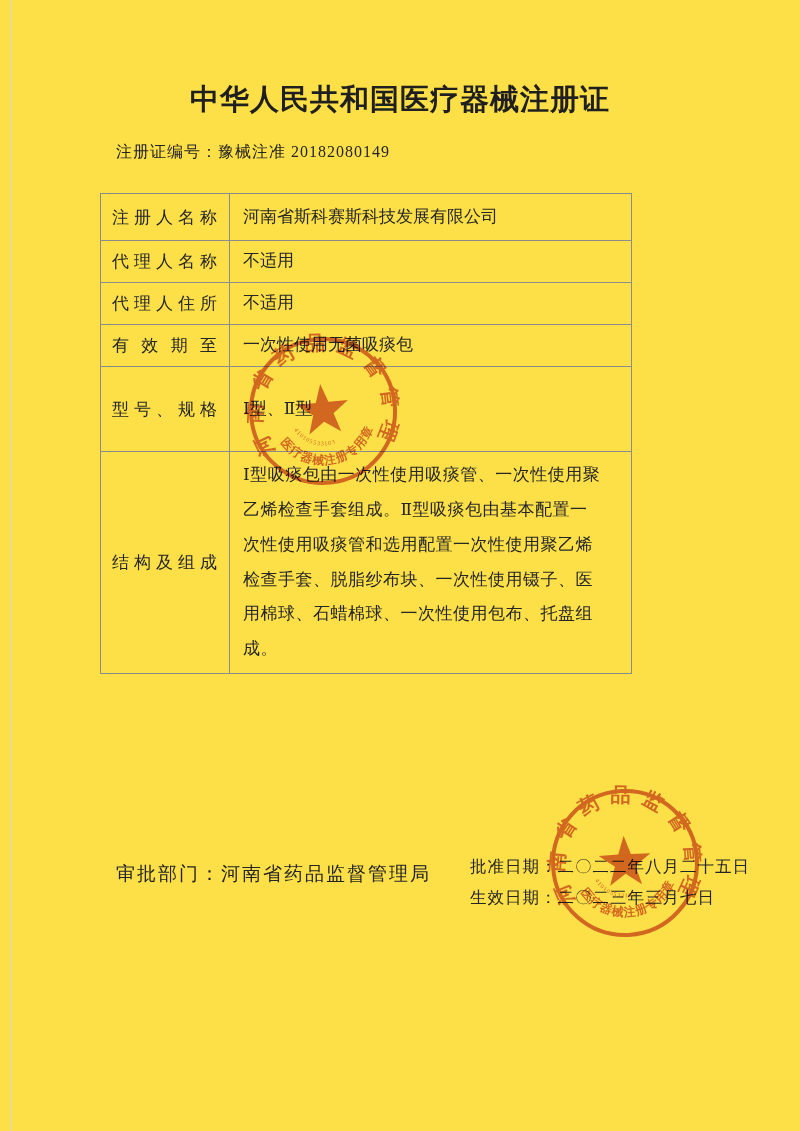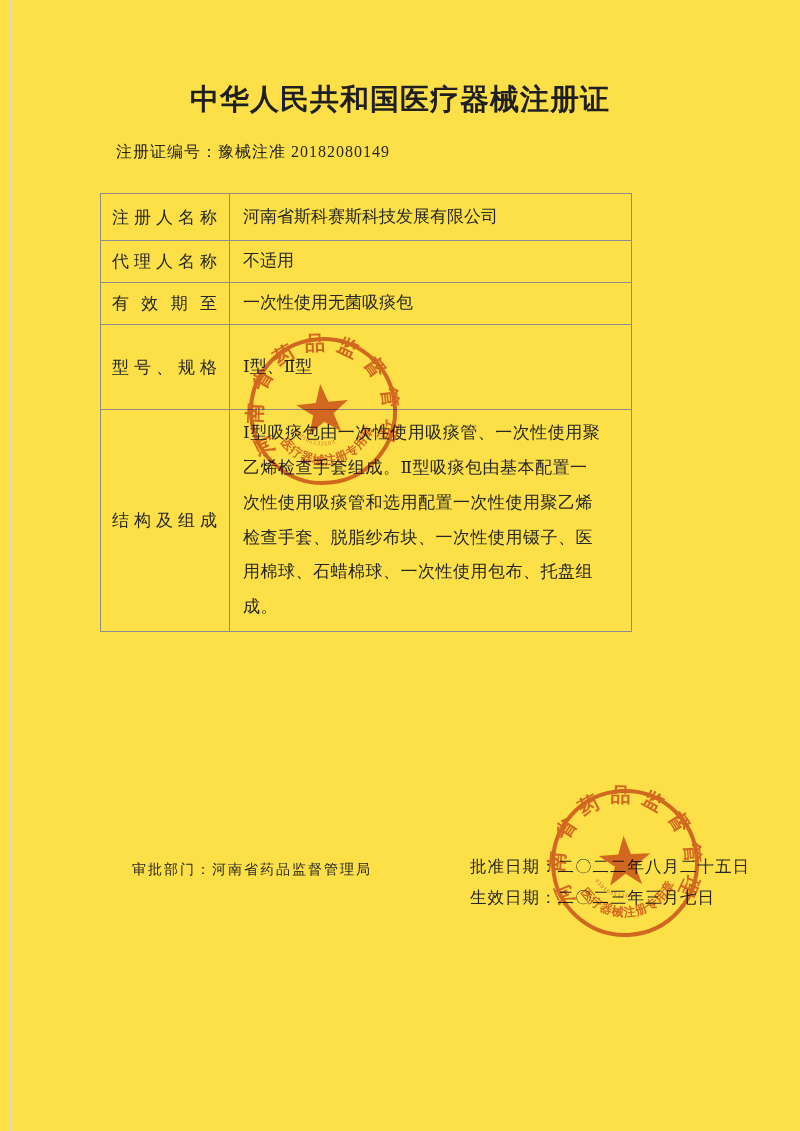--- a/index.html
+++ b/index.html
@@ -31,21 +31,21 @@
   td.lbl{
     width:106px;text-align:justify;text-align-last:justify;
     padding:0 11px;letter-spacing:1px;
   }
   td.val{padding:2px 20px 2px 13px;line-height:1.55;}
   tr.r0{height:47px}tr.r1{height:42px}tr.r2{height:42px}tr.r3{height:42px}
   tr.r4{height:42px}tr.r5{height:42px}tr.r6{height:85px}tr.r7{height:159px}
   tr.r8{height:45px}tr.r9{height:43px}tr.r10{height:41px}tr.r11{height:46px}
   td.val-long{line-height:2.05;letter-spacing:0.5px;padding:6px 26px 6px 13px;}
   .footer-left{
-    position:absolute;left:116px;top:861px;font-size:14px;letter-spacing:2px;color:#242424;margin-left:16px;
+    position:absolute;left:116px;top:861px;font-size:19px;letter-spacing:2px;color:#242424;
   }
   .footer-dates{position:absolute;left:470px;top:856px;font-size:16.5px;color:#242424;}
   .footer-dates .dline{margin-bottom:10px;letter-spacing:1px;line-height:21px;}
   .seal{
     position:absolute;width:160px;height:160px;
     mix-blend-mode:multiply;opacity:0.82;pointer-events:none;
   }
   .seal svg{display:block;}
   .seal-product{left:243px;top:331px;transform:rotate(-6deg);}
   .seal-approval{left:545px;top:783px;transform:rotate(-3deg);}
@@ -63,20 +63,24 @@
   </div>
 
   <table class="certtable">
     <tbody>
         <tr class="r0">
       <td class="lbl">注册人名称</td>
       <td class="val">河南省斯科赛斯科技发展有限公司</td>
     </tr>
     <tr class="r3">
       <td class="lbl">代理人名称</td>
+      <td class="val">不适用</td>
+    </tr>
+    <tr class="r4">
+      <td class="lbl">代理人住所</td>
       <td class="val">不适用</td>
     </tr>
     <tr class="r5">
       <td class="lbl">有效期至</td>
       <td class="val">一次性使用无菌吸痰包</td>
     </tr>
     <tr class="r6">
       <td class="lbl">型号、规格</td>
       <td class="val">Ⅰ型、Ⅱ型</td>
     </tr>

